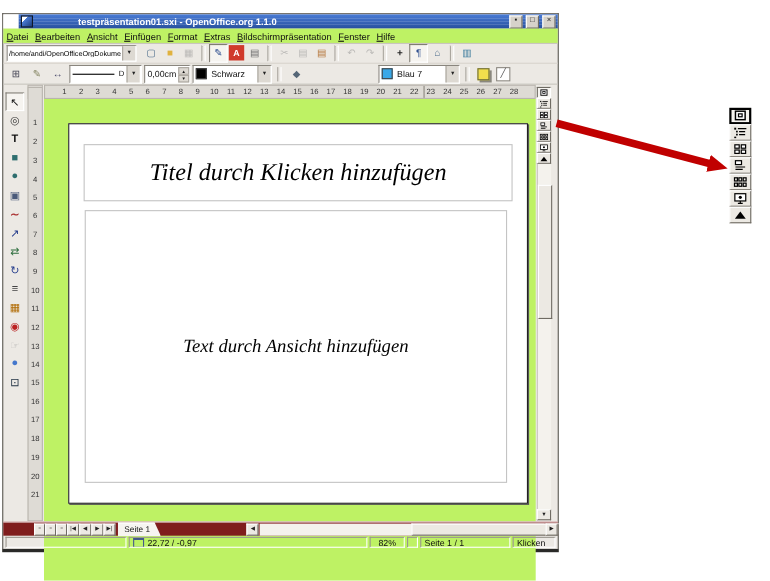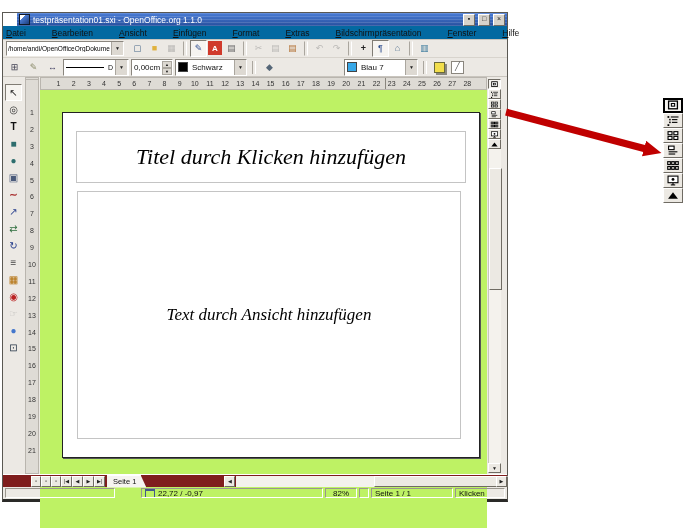--- a/index.html
+++ b/index.html
@@ -8,25 +8,25 @@
   
   .win{position:absolute;left:2px;top:12px;width:504px;height:486px;background:#ECE9E4;
        border:1px solid #5a5852;border-bottom:3px solid #2a2a28;}
   .titlebar{position:absolute;left:14px;top:0;right:0;height:13px;
             background:repeating-linear-gradient(0deg,rgba(255,255,255,.14) 0 1px,transparent 1px 3px),
             linear-gradient(#4a7cd6,#27509e);
             display:flex;align-items:center;gap:3px;padding:0 2px;box-sizing:border-box;}
   .tl-gap{position:absolute;left:0;top:0;width:14px;height:13px;background:#fff;}
   .appicon{width:9px;height:9px;background:linear-gradient(135deg,#fff 30%,#4a7cd6 30%,#1d3d7a);
            border:1px solid #101828;flex:none;}
-  .wtitle{color:#fff;font-size:8.5px;font-weight:normal;white-space:nowrap;overflow:hidden;flex:1;}
+  .wtitle{color:#fff;font-size:8.5px;font-weight:bold;white-space:nowrap;overflow:hidden;flex:1;margin-left:38px;}
   .wbtn{width:10px;height:10px;flex:none;background:#D6D2CA;border:1px solid;
         border-color:#fff #6f6b63 #6f6b63 #fff;font-size:7px;line-height:8px;text-align:center;color:#222;}
-  .menubar{position:absolute;left:0;top:13px;right:0;height:13px;background:#0369a1;
-           border-bottom:1px solid #c9c5be;display:flex;align-items:center;gap:20px;}
+  .menubar{position:absolute;left:0;top:13px;right:0;height:13px;background:#bef264;
+           border-bottom:1px solid #c9c5be;display:flex;align-items:center;}
   .mi{font-size:8.5px;padding:0 3px;white-space:nowrap;}
   .mi::first-letter{text-decoration:underline;}
   .fbar{position:absolute;left:0;top:26px;right:0;height:19px;display:flex;align-items:center;
         border-bottom:1px solid #d8d4cd;padding-left:3px;box-sizing:border-box;}
   .obar{position:absolute;left:0;top:45px;right:0;height:19px;display:flex;align-items:center;
         border-bottom:1px solid #c9c5be;padding-left:3px;box-sizing:border-box;gap:2px;}
   .urlbox{width:116px;height:13px;background:#fff;border:1px solid;border-color:#8a867e #fff #fff #8a867e;
           display:flex;align-items:center;flex:none;margin-right:5px;}
   .urlbox input{flex:1;border:0;font-size:6.5px;font-family:"Liberation Sans",sans-serif;
                 padding:0 1px;min-width:0;background:transparent;}
@@ -440,21 +440,21 @@
       <span class="hsc-area">
         <span class="navb abs hsc-left">◀</span>
         <span class="hsc-track"></span>
         <span class="hsc-thumb"></span>
         <span class="navb abs hsc-right">▶</span>
       </span>
     </div>
 
     <div class="statusbar">
       <span class="scell" style="width:110px;"></span>
-      <span class="scell" style="width:182px;margin-left:24px;">
+      <span class="scell" style="width:217px;">
         <span class="coordicon"></span>
         <span>22,72 / -0,97</span>
       </span>
       <span class="scell" style="width:32px;justify-content:center;">82%</span>
       <span class="scell" style="width:10px;"></span>
       <span class="scell" style="width:82px;">Seite 1 / 1</span>
       <span class="scell" style="flex:1;">Klicken</span>
     </div>
   </div>
 

